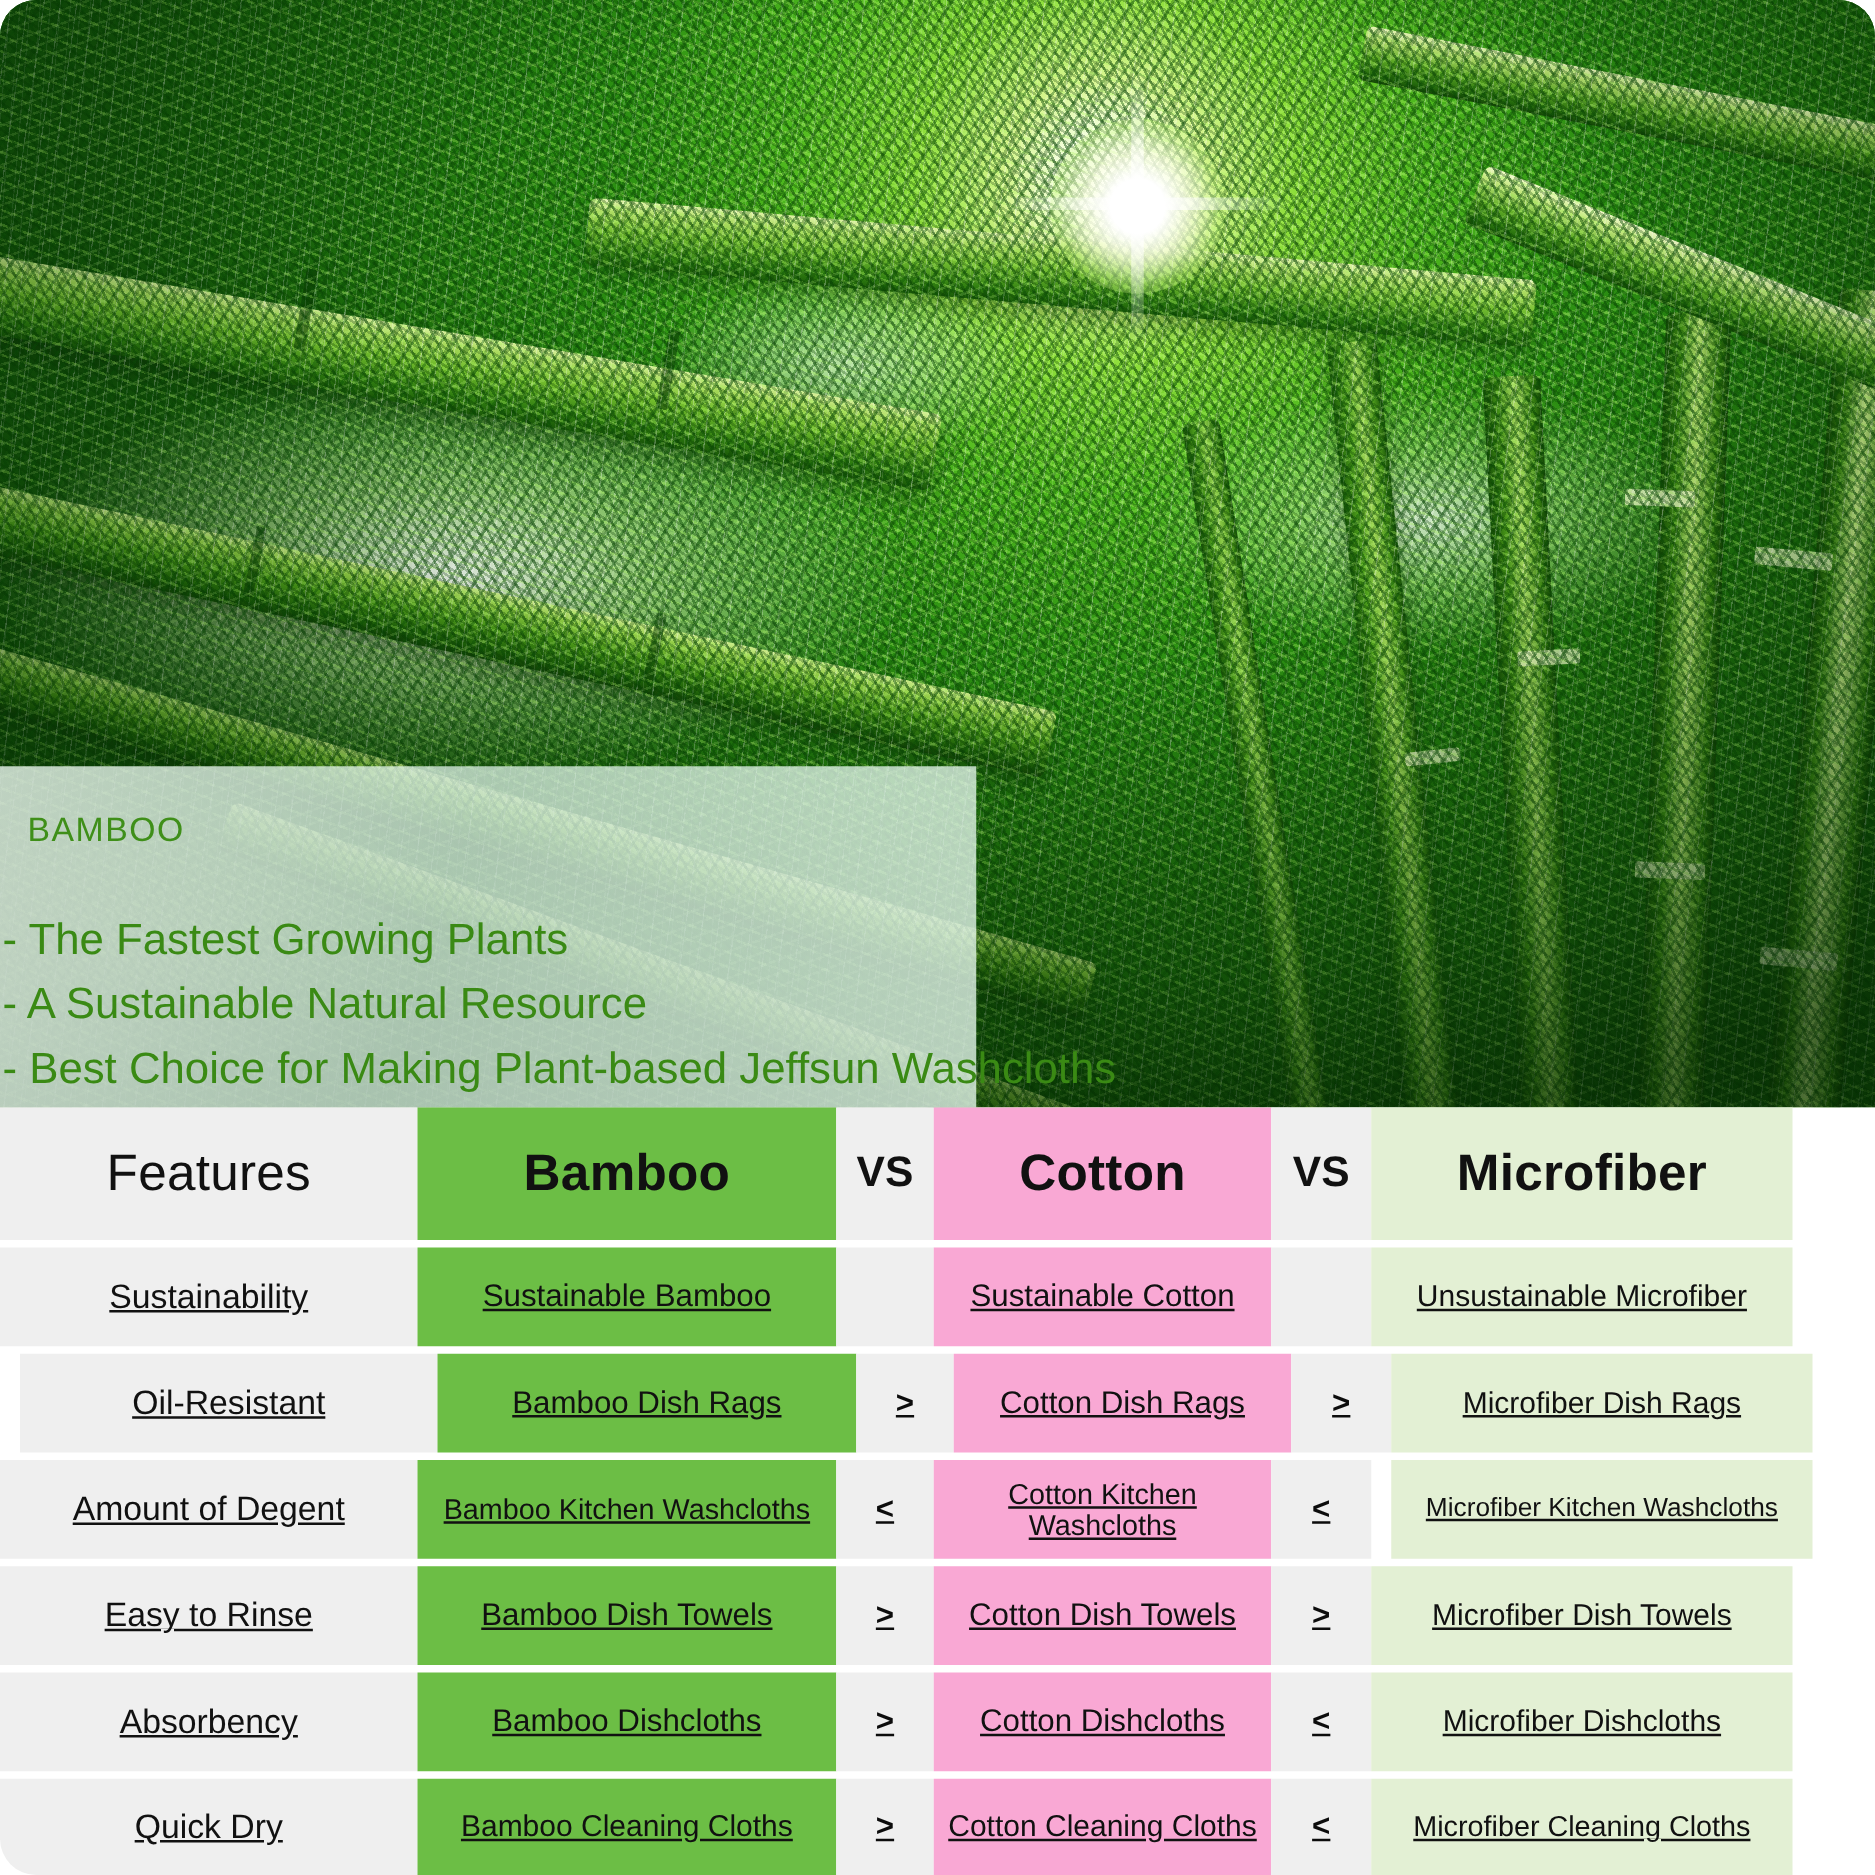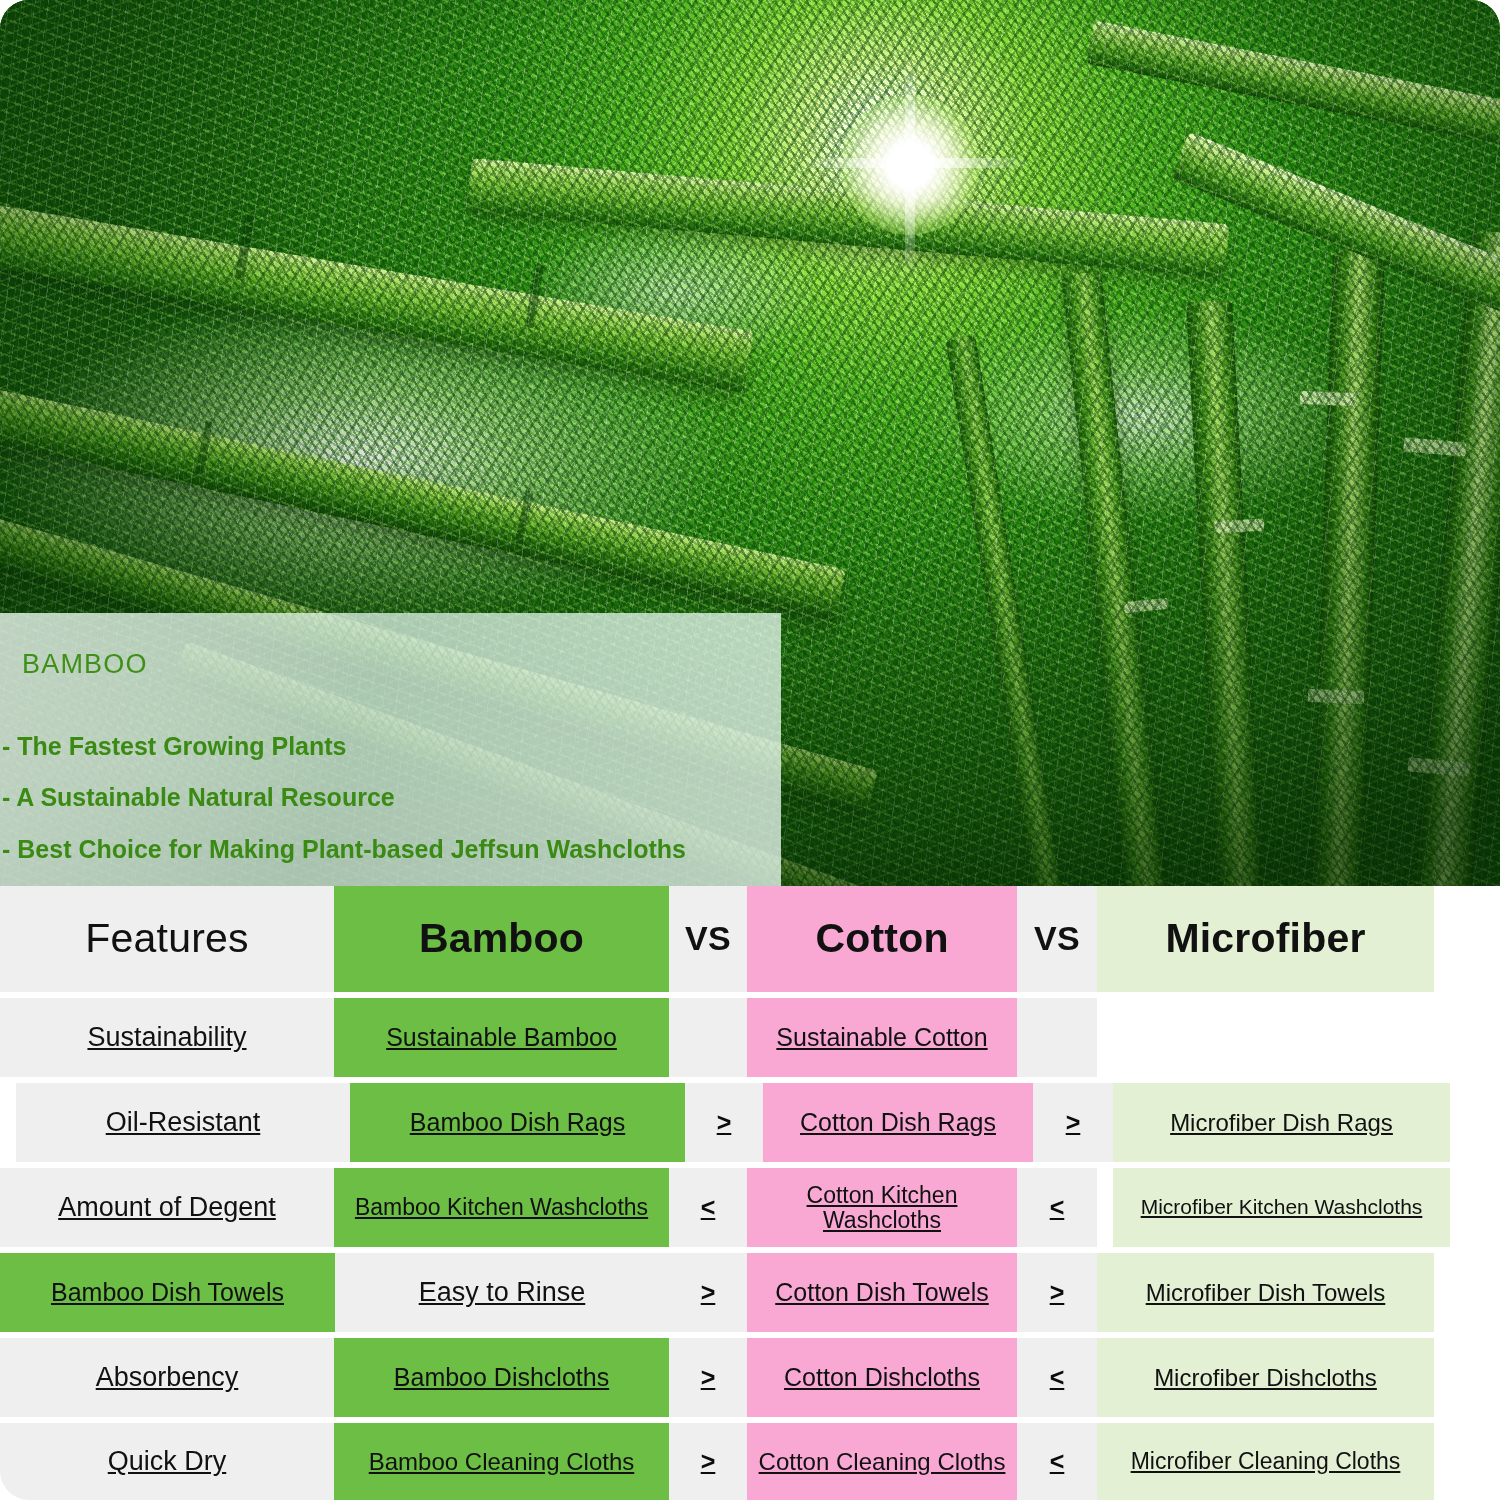--- a/index.html
+++ b/index.html
@@ -63,21 +63,21 @@
   .panel{
     position:absolute;left:0;top:613px;width:781px;height:273px;
     background:linear-gradient(110deg, rgba(236,248,240,.80) 0%, rgba(224,244,234,.74) 45%, rgba(232,249,240,.78) 100%);
   }
   .panel-inner{position:relative;width:100%;height:100%;}
   .panel-title{
     position:absolute;left:22px;top:36px;
     font-size:27px;letter-spacing:1.2px;color:#3f8f19;font-weight:400;
   }
   .panel-line{
-    position:absolute;left:2px;color:#3a8a14;font-size:25px;font-weight:700;white-space:nowrap;
+    position:absolute;left:2px;color:#3a8a14;font-size:35px;font-weight:400;white-space:nowrap;
   }
   .pl1{top:119px;}
   .pl2{top:170px;}
   .pl3{top:222px;}
 
   
   .table{
     position:absolute;left:0;top:886px;width:1500px;height:614px;
     background:#ffffff;
   }
@@ -192,20 +192,21 @@
       <div class="cell c-vs2">VS</div>
       <div class="cell c-micro">Microfiber</div>
     </div>
 
     <div class="trow brow" style="top:112px;">
       <div class="cell c-feature">Sustainability</div>
       <div class="cell c-bamboo">Sustainable Bamboo</div>
       <div class="cell c-vs1 op"></div>
       <div class="cell c-cotton">Sustainable Cotton</div>
       <div class="cell c-vs2 op"></div>
+      <div class="cell c-micro">Unsustainable Microfiber</div>
     </div>
 
     <div class="trow brow" style="top:197px;padding-left:16px;">
       <div class="cell c-feature">Oil-Resistant</div>
       <div class="cell c-bamboo">Bamboo Dish Rags</div>
       <div class="cell c-vs1 op">&gt;</div>
       <div class="cell c-cotton">Cotton Dish Rags</div>
       <div class="cell c-vs2 op">&gt;</div>
       <div class="cell c-micro">Microfiber Dish Rags</div>
     </div>
@@ -213,22 +214,22 @@
     <div class="trow brow" style="top:282px;">
       <div class="cell c-feature">Amount of Degent</div>
       <div class="cell c-bamboo" style="font-size:23px;">Bamboo Kitchen Washcloths</div>
       <div class="cell c-vs1 op">&lt;</div>
       <div class="cell c-cotton" style="font-size:23px;">Cotton Kitchen Washcloths</div>
       <div class="cell c-vs2 op">&lt;</div>
       <div class="cell c-micro" style="font-size:21px;margin-left:16px;">Microfiber Kitchen Washcloths</div>
     </div>
 
     <div class="trow brow" style="top:367px;">
+      <div class="cell c-feature">Easy to Rinse</div>
       <div class="cell c-bamboo">Bamboo Dish Towels</div>
-      <div class="cell c-feature">Easy to Rinse</div>
       <div class="cell c-vs1 op">&gt;</div>
       <div class="cell c-cotton">Cotton Dish Towels</div>
       <div class="cell c-vs2 op">&gt;</div>
       <div class="cell c-micro">Microfiber Dish Towels</div>
     </div>
 
     <div class="trow brow" style="top:452px;">
       <div class="cell c-feature">Absorbency</div>
       <div class="cell c-bamboo">Bamboo Dishcloths</div>
       <div class="cell c-vs1 op">&gt;</div>

